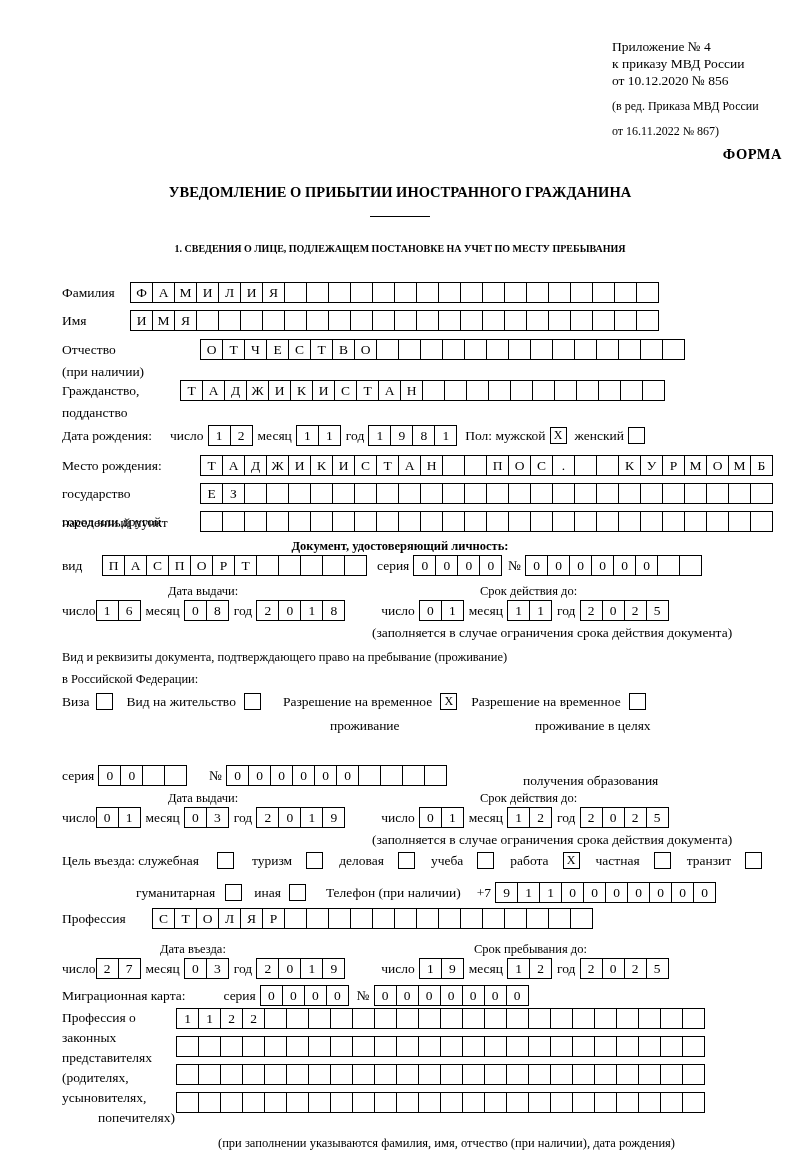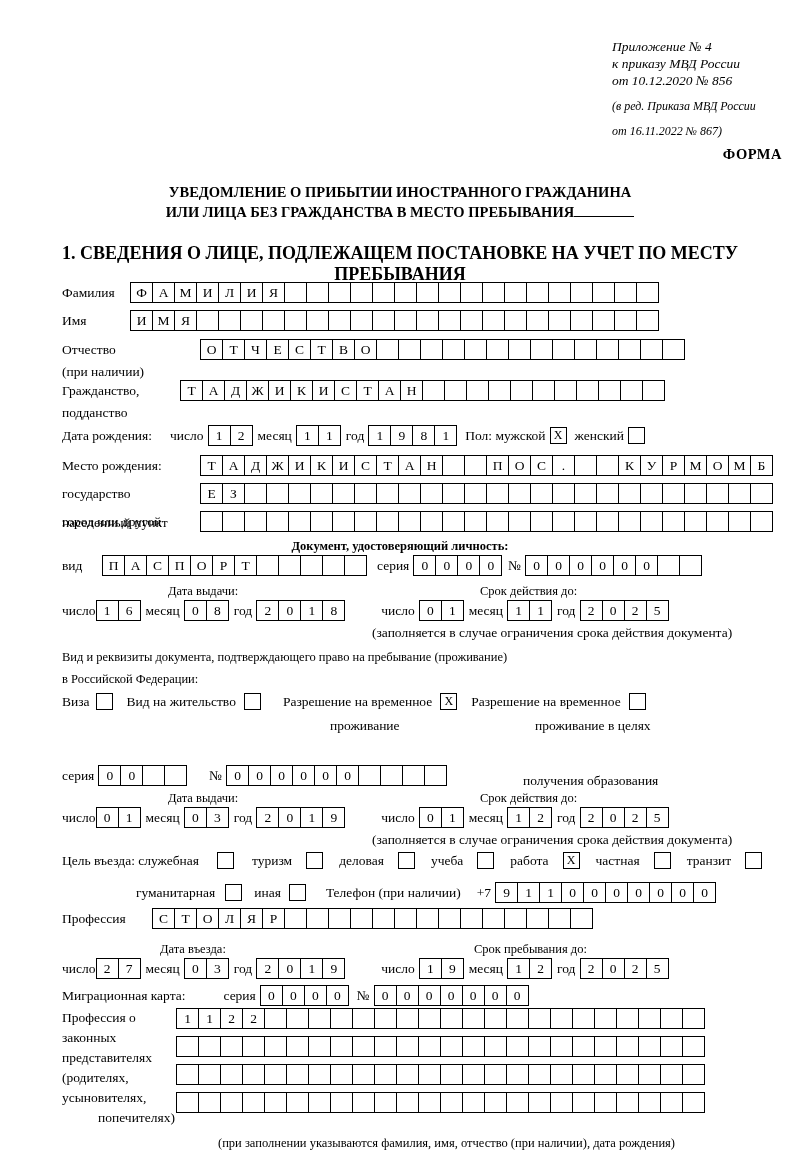--- a/index.html
+++ b/index.html
@@ -8,35 +8,35 @@
     font-family:"Liberation Serif", serif;
     color:#000;
     position:relative;
     overflow:hidden;
   }
   .page{position:relative;width:800px;height:1163px;padding:0;box-sizing:border-box;}
 
   
   .hdr{
     position:absolute; top:38px; left:612px; width:180px;
-    font-size:13.5px; line-height:17px;font-style:italic;
+    font-size:13.5px; line-height:17px;
   }
   .hdr .small{font-size:12px;line-height:16px;margin-top:9px;}
   .forma{
     position:absolute;top:146px;left:0;width:782px;text-align:right;
     font-weight:bold;font-size:14.5px;letter-spacing:.5px;
   }
   .title{
     position:absolute;top:182px;left:0;width:800px;text-align:center;
     font-weight:bold;font-size:14.5px;line-height:20px;
   }
   .title .u{display:inline-block;border-bottom:1px solid #000;width:60px;}
   .sect{
     position:absolute;top:243px;left:0;width:800px;text-align:center;
-    font-weight:bold;font-size:18px;
+    font-weight:bold;font-size:10px;
   }
 
   
   .row{position:absolute;display:flex;align-items:center;}
   .lbl{font-size:13.5px;white-space:nowrap;}
   .cells{display:flex;}
   .c{
     width:23px;height:21px;border:1px solid #000;
     margin-left:-1px;
     display:flex;align-items:center;justify-content:center;
@@ -64,21 +64,21 @@
     <div>к приказу МВД России</div>
     <div>от 10.12.2020 № 856</div>
     <div class="small">(в ред. Приказа МВД России</div>
     <div class="small">от 16.11.2022 № 867)</div>
   </div>
 
   <div class="forma">ФОРМА</div>
 
   <div class="title">
     <div>УВЕДОМЛЕНИЕ О ПРИБЫТИИ ИНОСТРАННОГО ГРАЖДАНИНА</div>
-    <span>ИЛИ ЛИЦА БЕЗ ГРАЖДАНСТВА В МЕСТО ПРЕБЫВАНИЯ</span><span class="u"></span>
+    <span class="u"></span>
   </div>
 
   <div class="sect">1. СВЕДЕНИЯ О ЛИЦЕ, ПОДЛЕЖАЩЕМ ПОСТАНОВКЕ НА УЧЕТ ПО МЕСТУ ПРЕБЫВАНИЯ</div>
 
   <div class="row" style="top:282px;left:62px;">
     <span class="lbl" style="width:68px">Фамилия</span>
     <span class="cells">
         <span class="c">Ф</span>
         <span class="c">А</span>
         <span class="c">М</span>

